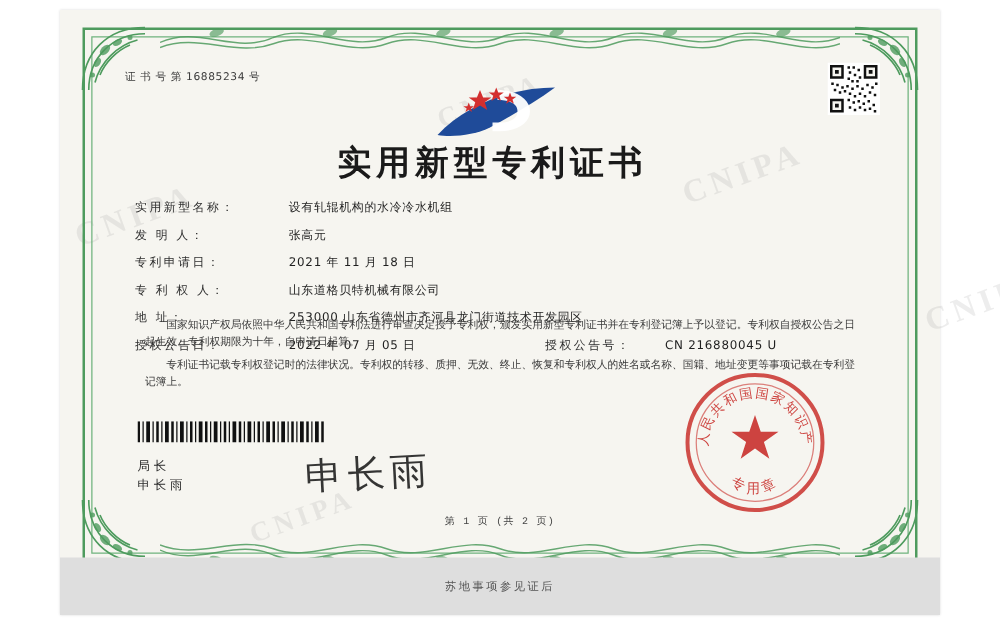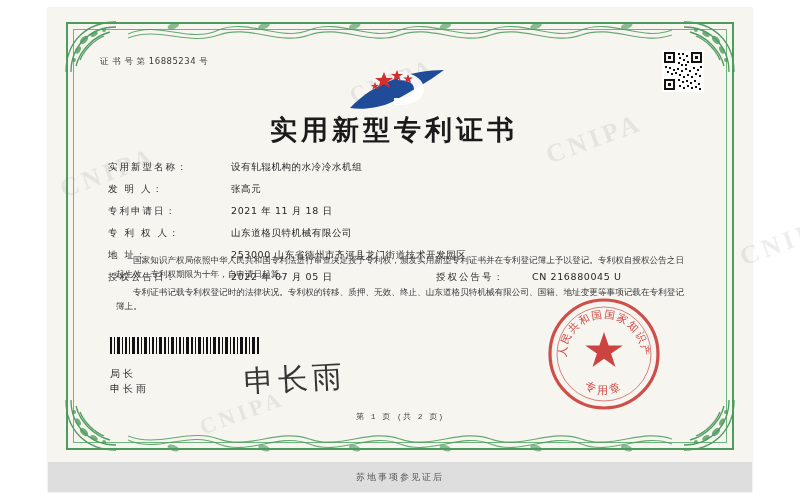--- a/index.html
+++ b/index.html
@@ -233,21 +233,21 @@
     letter-spacing: 1px;
     font-family: Liberation Mono, monospace;
   }
 
   
   .caption-bar {
     position: absolute;
     left: 0;
     right: 0;
     bottom: 0;
-    height: 30px;
+    height: 46px;
     background: #dedede;
     display: flex;
     align-items: center;
     justify-content: center;
   }
   .caption-bar span {
     font-size: 9px;
     color: #555;
     letter-spacing: 2px;
     font-family: "DejaVu Sans", sans-serif;
@@ -497,21 +497,21 @@
         <div class="field-row split">
           <div class="field-label">授权公告日：</div>
           <div class="field-value">2022 年 07 月 05 日</div>
           <div class="field-label2">授权公告号：</div>
           <div class="field-value2">CN 216880045 U</div>
         </div>
       </div>
 
       <div class="para">
         <p>国家知识产权局依照中华人民共和国专利法进行审查决定授予专利权，颁发实用新型专利证书并在专利登记簿上予以登记。专利权自授权公告之日起生效。专利权期限为十年，自申请日起算。</p>
-        <p>专利证书记载专利权登记时的法律状况。专利权的转移、质押、无效、终止、山东道格贝特机械有限公司、国籍、地址变更等事项记载在专利登记簿上。</p>
+        <p>专利证书记载专利权登记时的法律状况。专利权的转移、质押、无效、终止、恢复和专利权人的姓名或名称、国籍、地址变更等事项记载在专利登记簿上。</p>
       </div>
 
       <div class="barcode">
         <svg width="150" height="17" viewBox="0 0 150 17">
           <rect width="150" height="17" fill="#f6f5f0"></rect>
           <g fill="#111">
             <rect x="0" y="0" width="2" height="17"></rect>
               <rect x="4" y="0" width="1" height="17"></rect>
             <rect x="7" y="0" width="3" height="17"></rect>
               <rect x="12" y="0" width="1" height="17"></rect>

